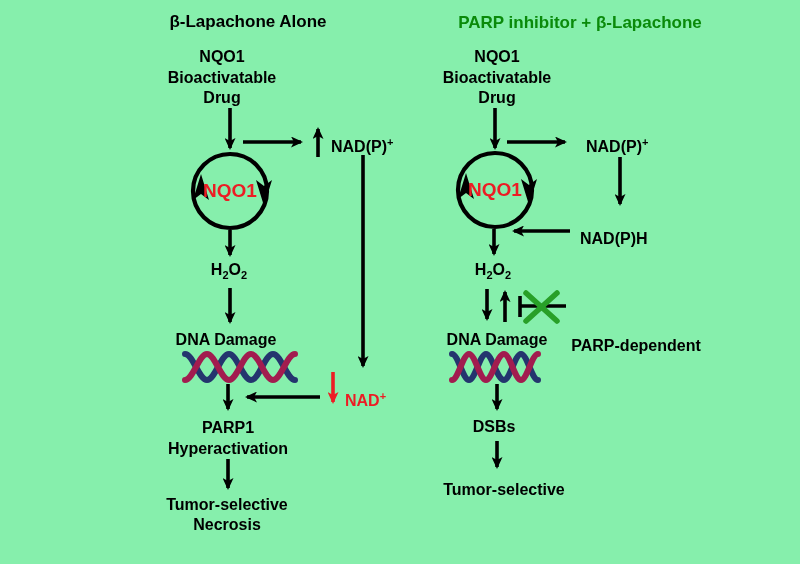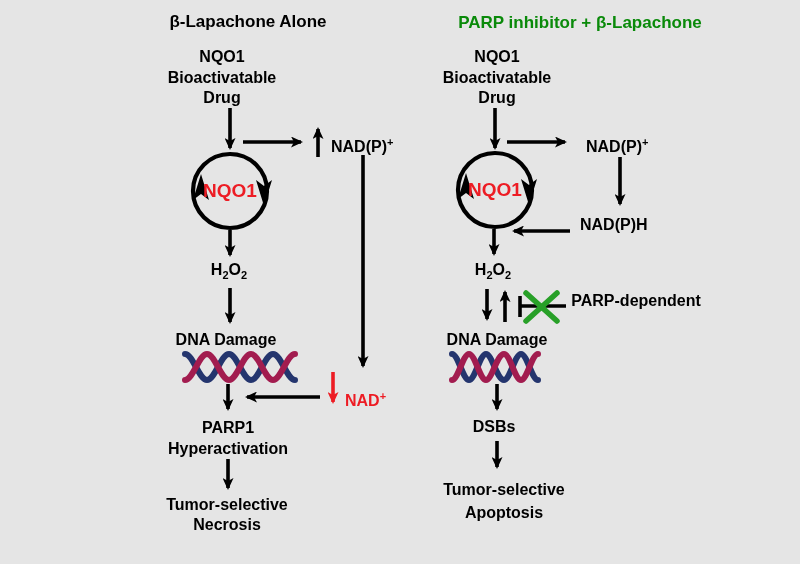--- a/index.html
+++ b/index.html
@@ -1,19 +1,19 @@
 <!DOCTYPE html>
 <html><head>
 <meta charset="utf-8">
 <style>
   html,body{margin:0;padding:0;background:#ffffff;}
   .canvas{
     position:relative;
     width:800px;height:564px;
-    background:#e5e5e5;
+    background:#86efac;
     font-family:"Liberation Sans", sans-serif;
     overflow:hidden;
   }
   svg.gfx{position:absolute;left:0;top:0;}
   .label{
     position:absolute;
     font-weight:bold;
     color:#000000;
     font-size:16px;
     line-height:18px;
@@ -22,21 +22,21 @@
   }
   .center{transform:translateX(-50%);text-align:center;}
   .title{font-size:17px;line-height:20px;}
   .green{color:#0A8A0A;text-align:center;}
   .red{color:#ED1C24;}
   .nqo1{font-size:19px;line-height:22px;}
   .block div{white-space:nowrap;}
   .lh205 div{line-height:20.5px;}
   .lh21 div{line-height:21px;}
   .lh20 div{line-height:20px;}
-  .lh215 div{line-height:21.5px;}
+  .lh215 div{line-height:21.5px;margin-top:45px;}
   .lh23 div{line-height:23px;}
   sub{font-size:11px;vertical-align:-4px;font-weight:bold;}
   sup{font-size:11px;vertical-align:6px;font-weight:bold;}
 </style>
 </head>
 <body>
 
 <div class="canvas">
 
   <svg class="gfx" width="800" height="564" viewBox="0 0 800 564">
@@ -146,34 +146,33 @@
   <div class="label center block lh205" style="left:497px;top:47px">
     <div>NQO1</div>
     <div>Bioactivatable</div>
     <div>Drug</div>
   </div>
 
   <div class="label" style="left:586px;top:133px">
     <span>NAD(P)</span><sup>+</sup>
   </div>
 
-  <div class="label" style="left:580px;top:216px">NAD(P)H</div>
+  <div class="label" style="left:580px;top:230px">NAD(P)H</div>
 
   <div class="label red nqo1 center" style="left:495px;top:179px">NQO1</div>
 
   <div class="label center" style="left:493px;top:261px">
     <span>H</span><sub>2</sub><span>O</span><sub>2</sub>
   </div>
 
   <div class="label center block lh215" style="left:636px;top:290px">
     <div>PARP-dependent</div>
   </div>
 
   <div class="label center" style="left:497px;top:331px">DNA Damage</div>
 
   <div class="label center" style="left:494px;top:418px">DSBs</div>
 
   <div class="label center block lh23" style="left:504px;top:478px">
     <div>Tumor-selective</div>
-    <div>Apoptosis</div>
   </div>
 
 </div>
 
 </body></html>

